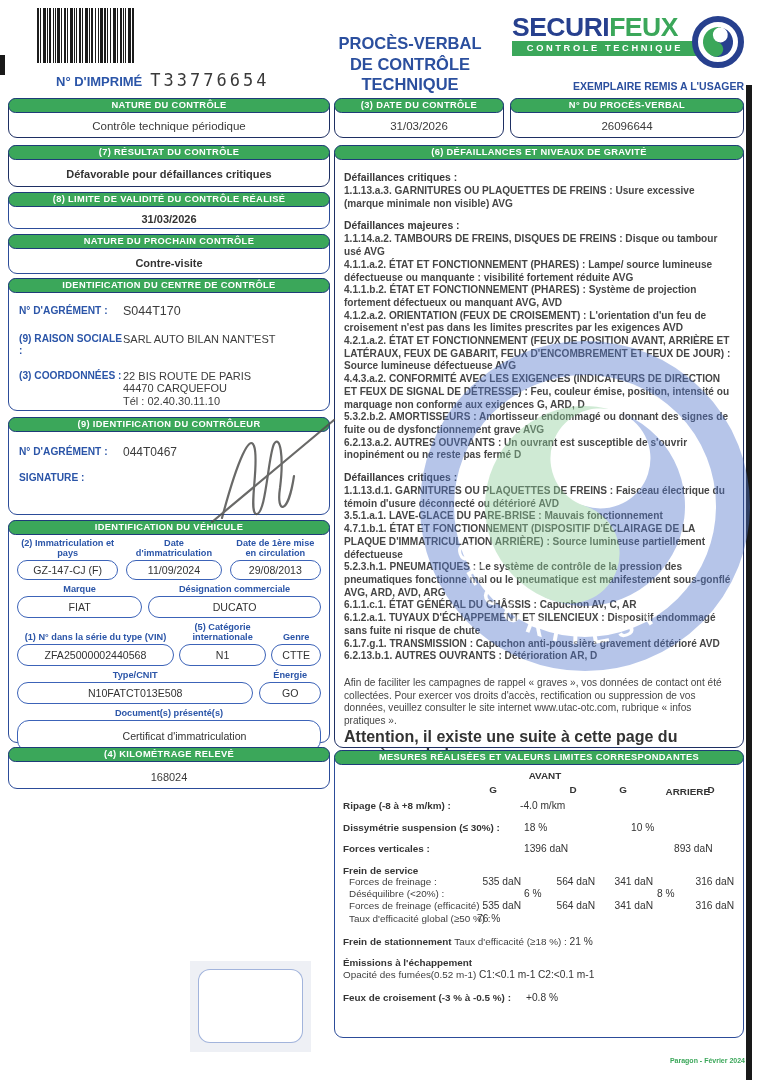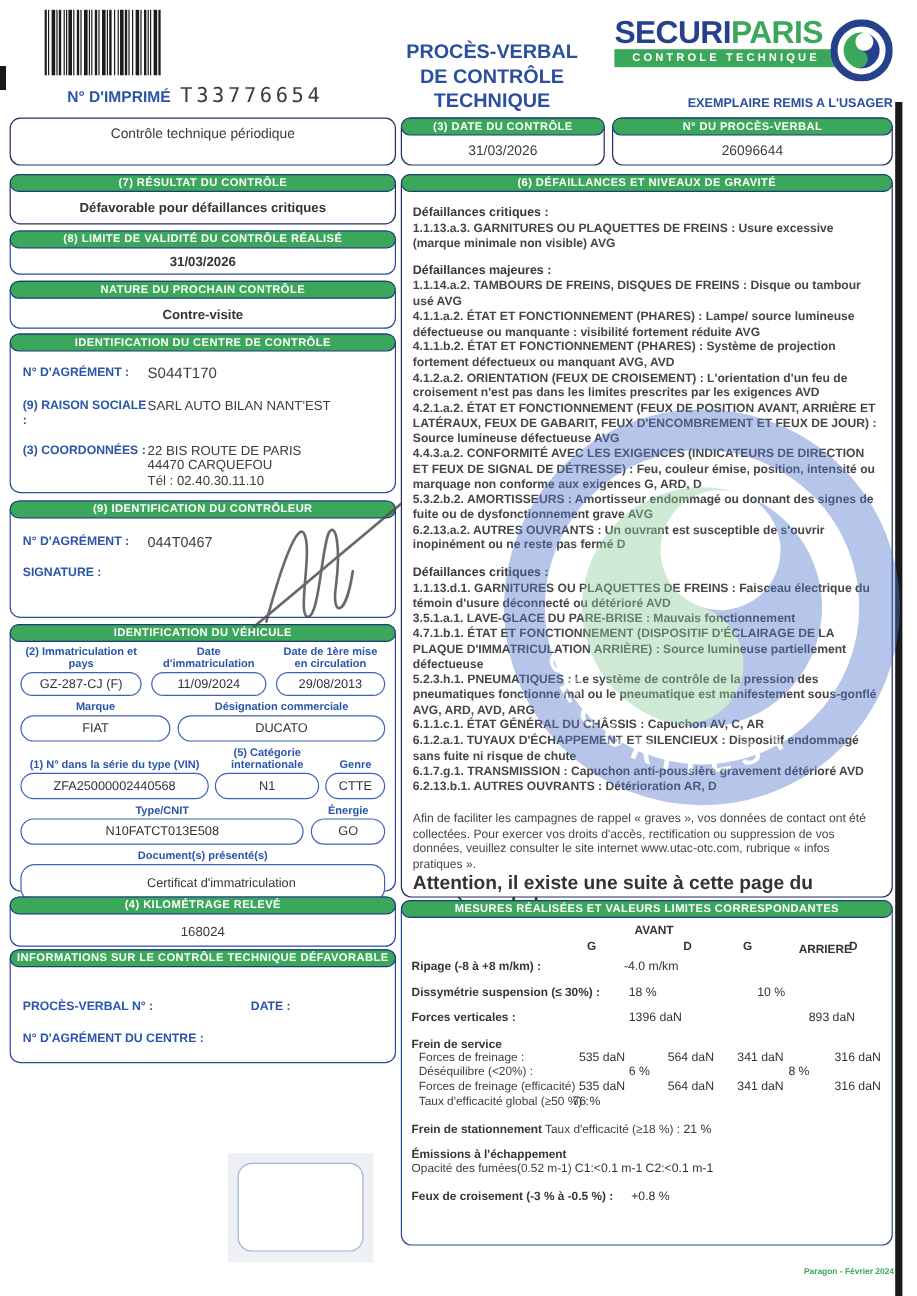--- a/index.html
+++ b/index.html
@@ -99,34 +99,35 @@
     <span class="hdr-imprint-number">T33776654</span>
   </div>
 
   <div class="title">
     <div>PROCÈS-VERBAL</div>
     <div>DE CONTRÔLE TECHNIQUE</div>
   </div>
 
   <div style="position:absolute;left:512px;top:14px;width:232px;">
     <div class="brandtxt">
-      <span style="color:#27408E;">SECURI</span><span style="color:#3BA75A;">PARIS</span>
+      <span style="color:#27408E;">SECURI</span><span style="color:#3BA75A;">FEUX</span>
     </div>
     <div class="brandbar">CONTROLE TECHNIQUE</div>
     <svg style="position:absolute;left:180px;top:2px;" width="52" height="52" viewBox="0 0 52 52">
       <circle cx="26" cy="26" r="23" fill="#ffffff" stroke="#27408E" stroke-width="6"></circle>
       <g transform="rotate(18 26 26)">
         <path d="M26,11 a15,15 0 0 1 0,30 a7.5,7.5 0 0 1 0,-15 a7.5,7.5 0 0 0 0,-15 Z" fill="#27408E"></path>
         <path d="M26,11 a15,15 0 0 0 0,30 a7.5,7.5 0 0 0 0,-15 a7.5,7.5 0 0 1 0,-15 Z" fill="#3BA75A"></path>
       </g>
     </svg>
   </div>
   <div class="exemplaire">EXEMPLAIRE REMIS A L'USAGER</div>
 
   <div class="sec dark" style="left:8px;top:98px;width:322px;height:40px;">
+    <div class="bar">NATURE DU CONTRÔLE</div>
     <div class="cval">Contrôle technique périodique</div>
   </div>
 
   <div class="sec dark" style="left:8px;top:145px;width:322px;height:42px;">
     <div class="bar">(7) RÉSULTAT DU CONTRÔLE</div>
     <div class="cval b" style="font-size:11px;margin-top:8px;">Défavorable pour défaillances critiques</div>
   </div>
 
   <div class="sec" style="left:8px;top:192px;width:322px;height:37px;">
     <div class="bar">(8) LIMITE DE VALIDITÉ DU CONTRÔLE RÉALISÉ</div>
@@ -167,21 +168,21 @@
     <div class="lrow" style="margin-top:13px;">
       <span class="llab">SIGNATURE :</span>
     </div>
   </div>
 
   <div class="sec" style="left:8px;top:520px;width:322px;height:223px;">
     <div class="bar">IDENTIFICATION DU VÉHICULE</div>
     <div class="vrow" style="margin-top:3px;">
       <div class="vf" style="width:102px;">
         <div class="vlab" style="height:20px;display:flex;align-items:flex-end;">(2) Immatriculation et pays</div>
-        <div class="pill">GZ-287-CJ  (F)</div>
+        <div class="pill">GZ-147-CJ  (F)</div>
       </div>
       <div class="vf" style="width:96px;margin-left:8px;">
         <div class="vlab" style="height:20px;display:flex;align-items:flex-end;">Date d'immatriculation</div>
         <div class="pill">11/09/2024</div>
       </div>
       <div class="vf" style="width:92px;margin-left:8px;">
         <div class="vlab">Date de 1ère mise en circulation</div>
         <div class="pill">29/08/2013</div>
       </div>
     </div>
@@ -225,30 +226,20 @@
         <div class="pill" style="height:32px;padding-left:31px;">Certificat d'immatriculation</div>
       </div>
     </div>
   </div>
 
   <div class="sec" style="left:8px;top:747px;width:322px;height:42px;">
     <div class="bar">(4) KILOMÉTRAGE RELEVÉ</div>
     <div class="cval" style="font-size:11px;margin-top:9px;">168024</div>
   </div>
 
-  <div class="sec" style="left:8px;top:791px;width:322px;height:95px;">
-    <div class="bar">INFORMATIONS SUR LE CONTRÔLE TECHNIQUE DÉFAVORABLE</div>
-    <div class="lrow" style="margin-top:28px;">
-      <span class="llab" style="width:190px;">PROCÈS-VERBAL N° :</span>
-      <span class="llab" style="width:auto;">DATE :</span>
-    </div>
-    <div class="lrow" style="margin-top:14px;">
-      <span class="llab" style="width:auto;">N° D'AGRÉMENT DU CENTRE :</span>
-    </div>
-  </div>
 
   <div class="stamp-outer">
     <div class="stamp-inner"></div>
   </div>
 
   <div class="sec dark" style="left:334px;top:98px;width:170px;height:40px;">
     <div class="bar">(3) DATE DU CONTRÔLE</div>
     <div class="cval">31/03/2026</div>
   </div>
   <div class="sec dark" style="left:510px;top:98px;width:234px;height:40px;">

